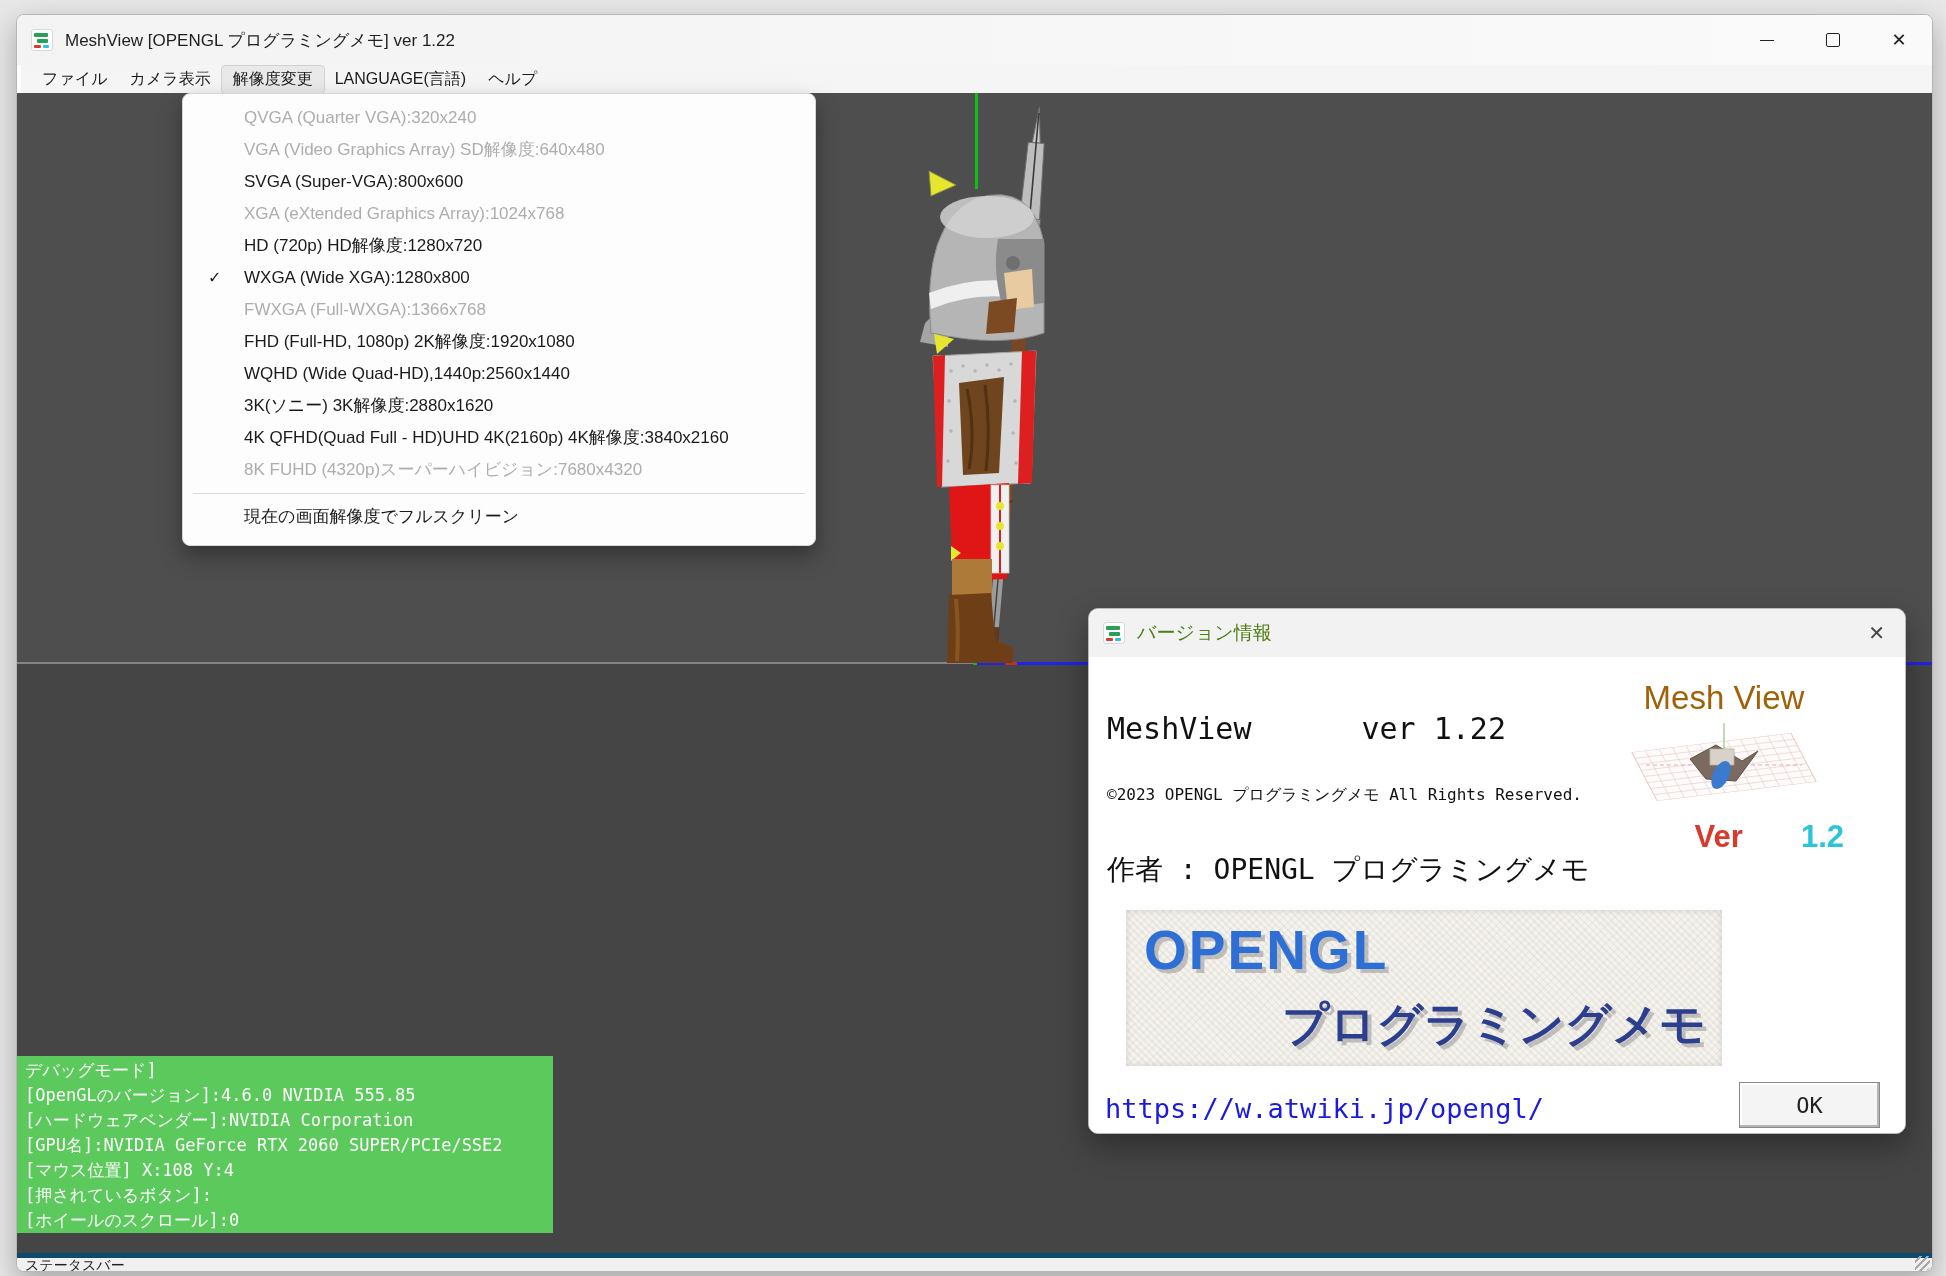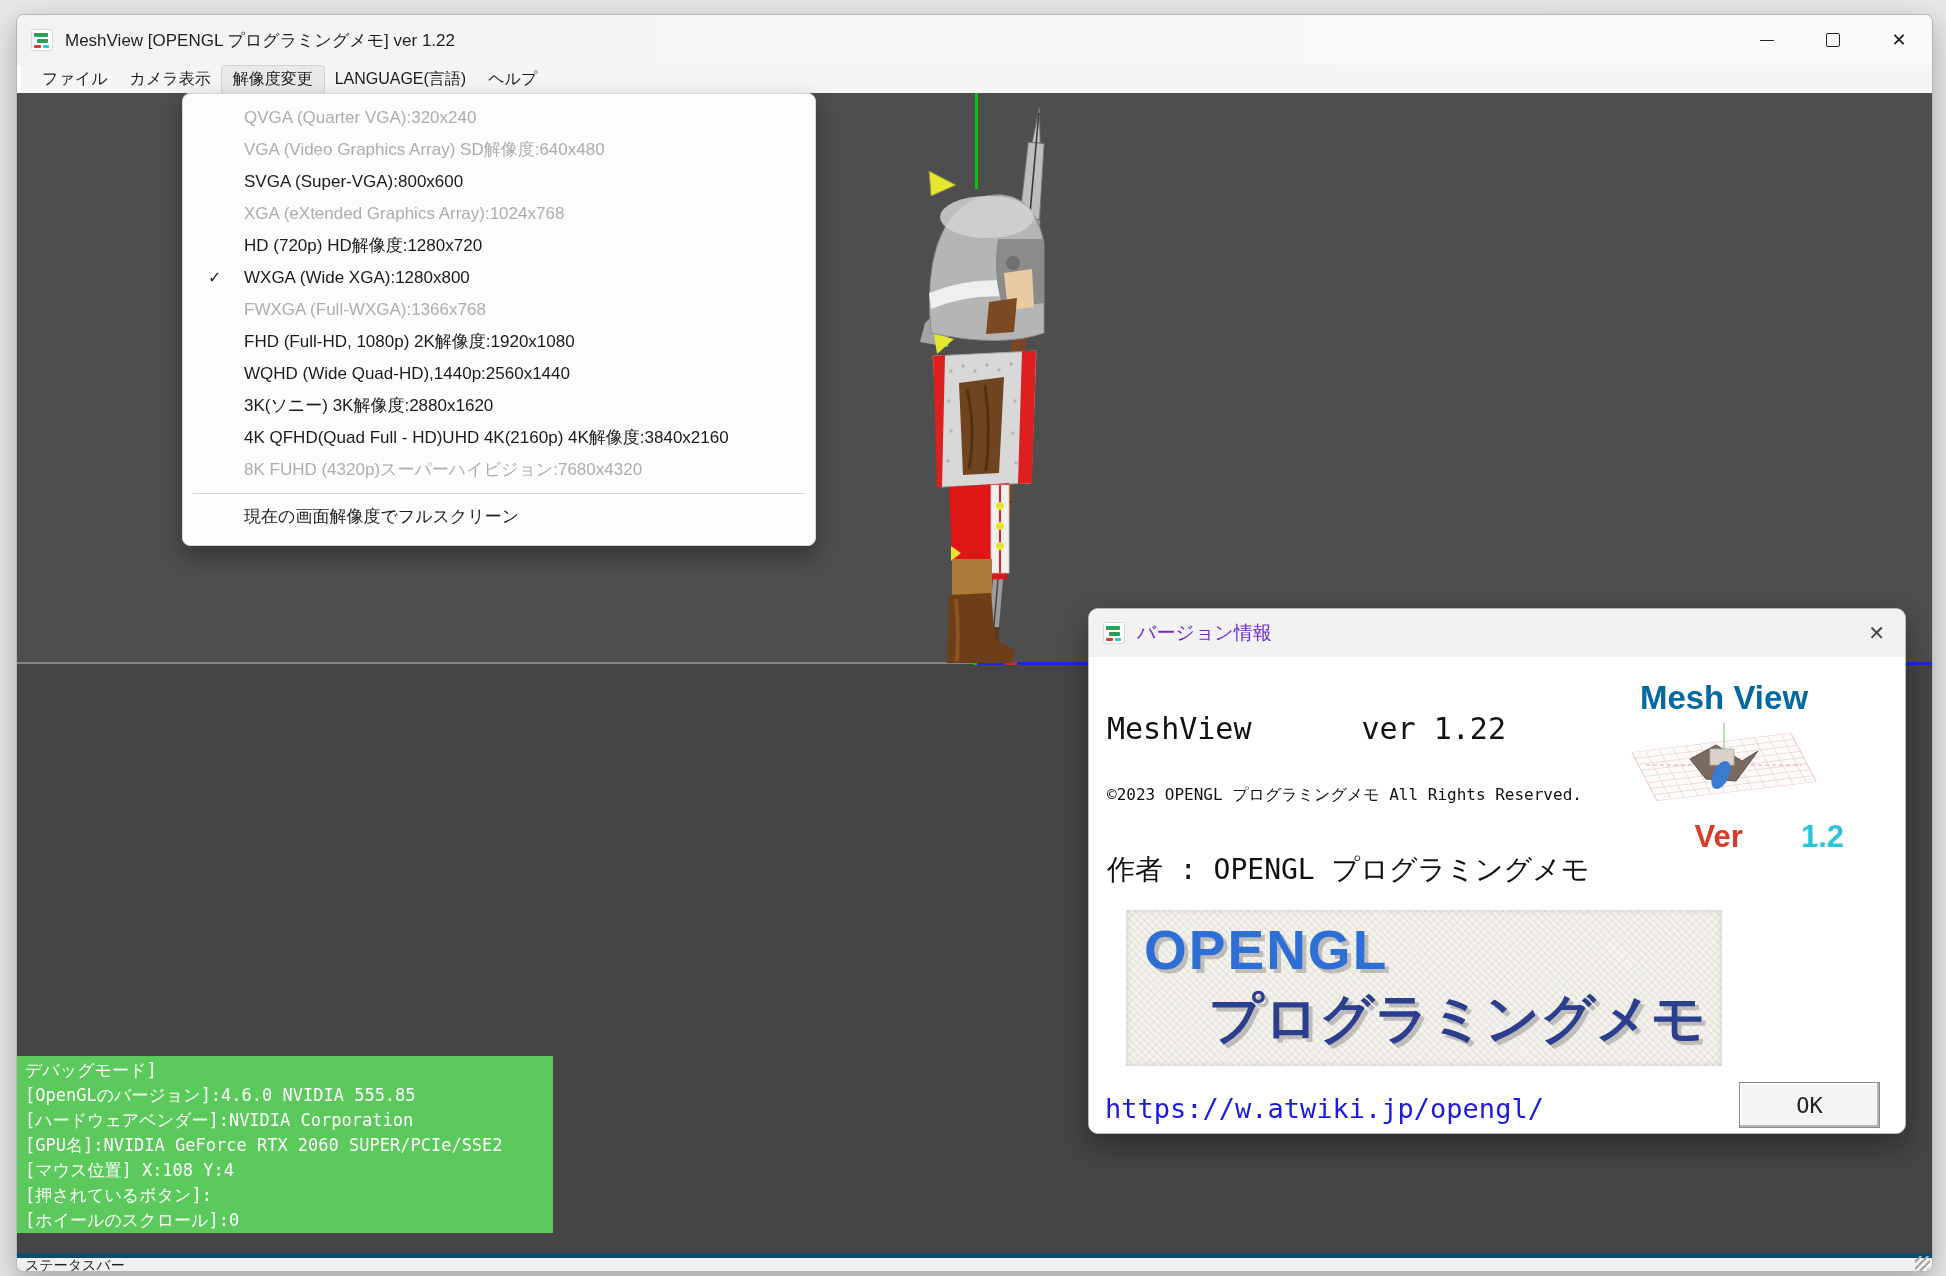--- a/index.html
+++ b/index.html
@@ -51,41 +51,41 @@
             border-radius:8px;box-shadow:0 10px 22px rgba(0,0,0,.35);box-sizing:border-box;padding:8px 0;z-index:5;}
   .menu-item{position:relative;height:32px;line-height:32px;margin:0 5px;padding-left:56px;font-size:17px;color:#1b1b1b;border-radius:4px;white-space:nowrap;}
   .menu-item.disabled{color:#adadad;}
   .menu-check{position:absolute;left:20px;top:0;font-size:16px;color:#1b1b1b;}
   .menu-sep{height:1px;background:#d9d9d9;margin:7px 10px;}
 
   
   #about-dialog{position:absolute;left:1071px;top:593px;width:818px;height:526px;background:#fff;border:1px solid #b9b9b9;
                 border-radius:10px;box-shadow:0 12px 30px rgba(0,0,0,.35);box-sizing:border-box;overflow:hidden;z-index:6;}
   #about-titlebar{position:absolute;left:0;top:0;width:100%;height:48px;background:#f2f2f2;display:flex;align-items:center;}
-  #about-title{margin-left:12px;font-size:19px;color:#6d28d9;}
+  #about-title{margin-left:12px;font-size:19px;color:#4d7c0f;}
   #about-close{margin-left:auto;margin-right:20px;font-size:20px;color:#454545;}
   #about-content{position:absolute;left:0;top:64px;width:100%;height:478px;background:#fff;}
   #about-appname-row{position:absolute;left:18px;top:38px;display:flex;gap:110px;font-size:30px;color:#111;}
   #about-copyright{position:absolute;left:18px;top:112px;font-size:16px;color:#111;white-space:nowrap;}
 
   #about-logo{position:absolute;left:515px;top:6px;width:240px;text-align:center;}
-  #logo-title{font-size:33px;font-weight:bold;color:#0369a1;letter-spacing:0;}
+  #logo-title{font-size:33px;font-weight:normal;color:#a16207;letter-spacing:0;}
   #logo-thumb{margin-top:2px;}
   #logo-ver-row{display:flex;justify-content:flex-end;gap:58px;font-size:31px;font-weight:bold;margin-top:0;}
   #logo-ver-label{color:#d93a2b;}
   #logo-ver-value{color:#2bc4d9;}
 
   #about-author{position:absolute;left:18px;top:178px;font-size:28px;color:#111;white-space:nowrap;}
   #about-banner{position:absolute;left:37px;top:237px;width:596px;height:156px;background:#f5f3ee;
      background-image:repeating-linear-gradient(45deg,rgba(190,185,175,.18) 0 2px,transparent 2px 5px),
                       repeating-linear-gradient(-45deg,rgba(210,205,195,.18) 0 2px,transparent 2px 6px);
      box-shadow:inset 0 0 6px rgba(150,145,135,.35);}
   #banner-line1{position:absolute;left:18px;top:8px;font-size:55px;font-weight:bold;color:#2e6fd6;
                 text-shadow:4px 4px 0 rgba(130,130,130,.45);letter-spacing:2px;}
-  #banner-line2{position:absolute;right:16px;bottom:10px;font-size:54px;font-weight:bold;color:#2c3e8e;
+  #banner-line2{position:absolute;right:16px;bottom:10px;font-size:46px;font-weight:bold;color:#2c3e8e;
                 text-shadow:4px 4px 0 rgba(130,130,130,.45);}
   #about-url{position:absolute;left:16px;top:420px;font-size:27px;color:#1a1ae0;white-space:nowrap;}
   #ok-button{position:absolute;left:650px;top:409px;width:141px;height:46px;background:#f4f4f4;border:1px solid #8a8a8a;
              box-shadow:inset -2px -2px 0 #b5b5b5,inset 2px 2px 0 #ffffff;display:flex;align-items:center;justify-content:center;
              font-size:22px;color:#222;box-sizing:border-box;}
 
   
   #statusbar{position:absolute;left:0;top:1238px;width:100%;height:20px;background:#f0f0f0;border-top:5px solid #0c4a6e;
              box-sizing:border-box;display:flex;align-items:center;}
   #statusbar-text{margin-left:8px;font-size:14px;color:#222;}

